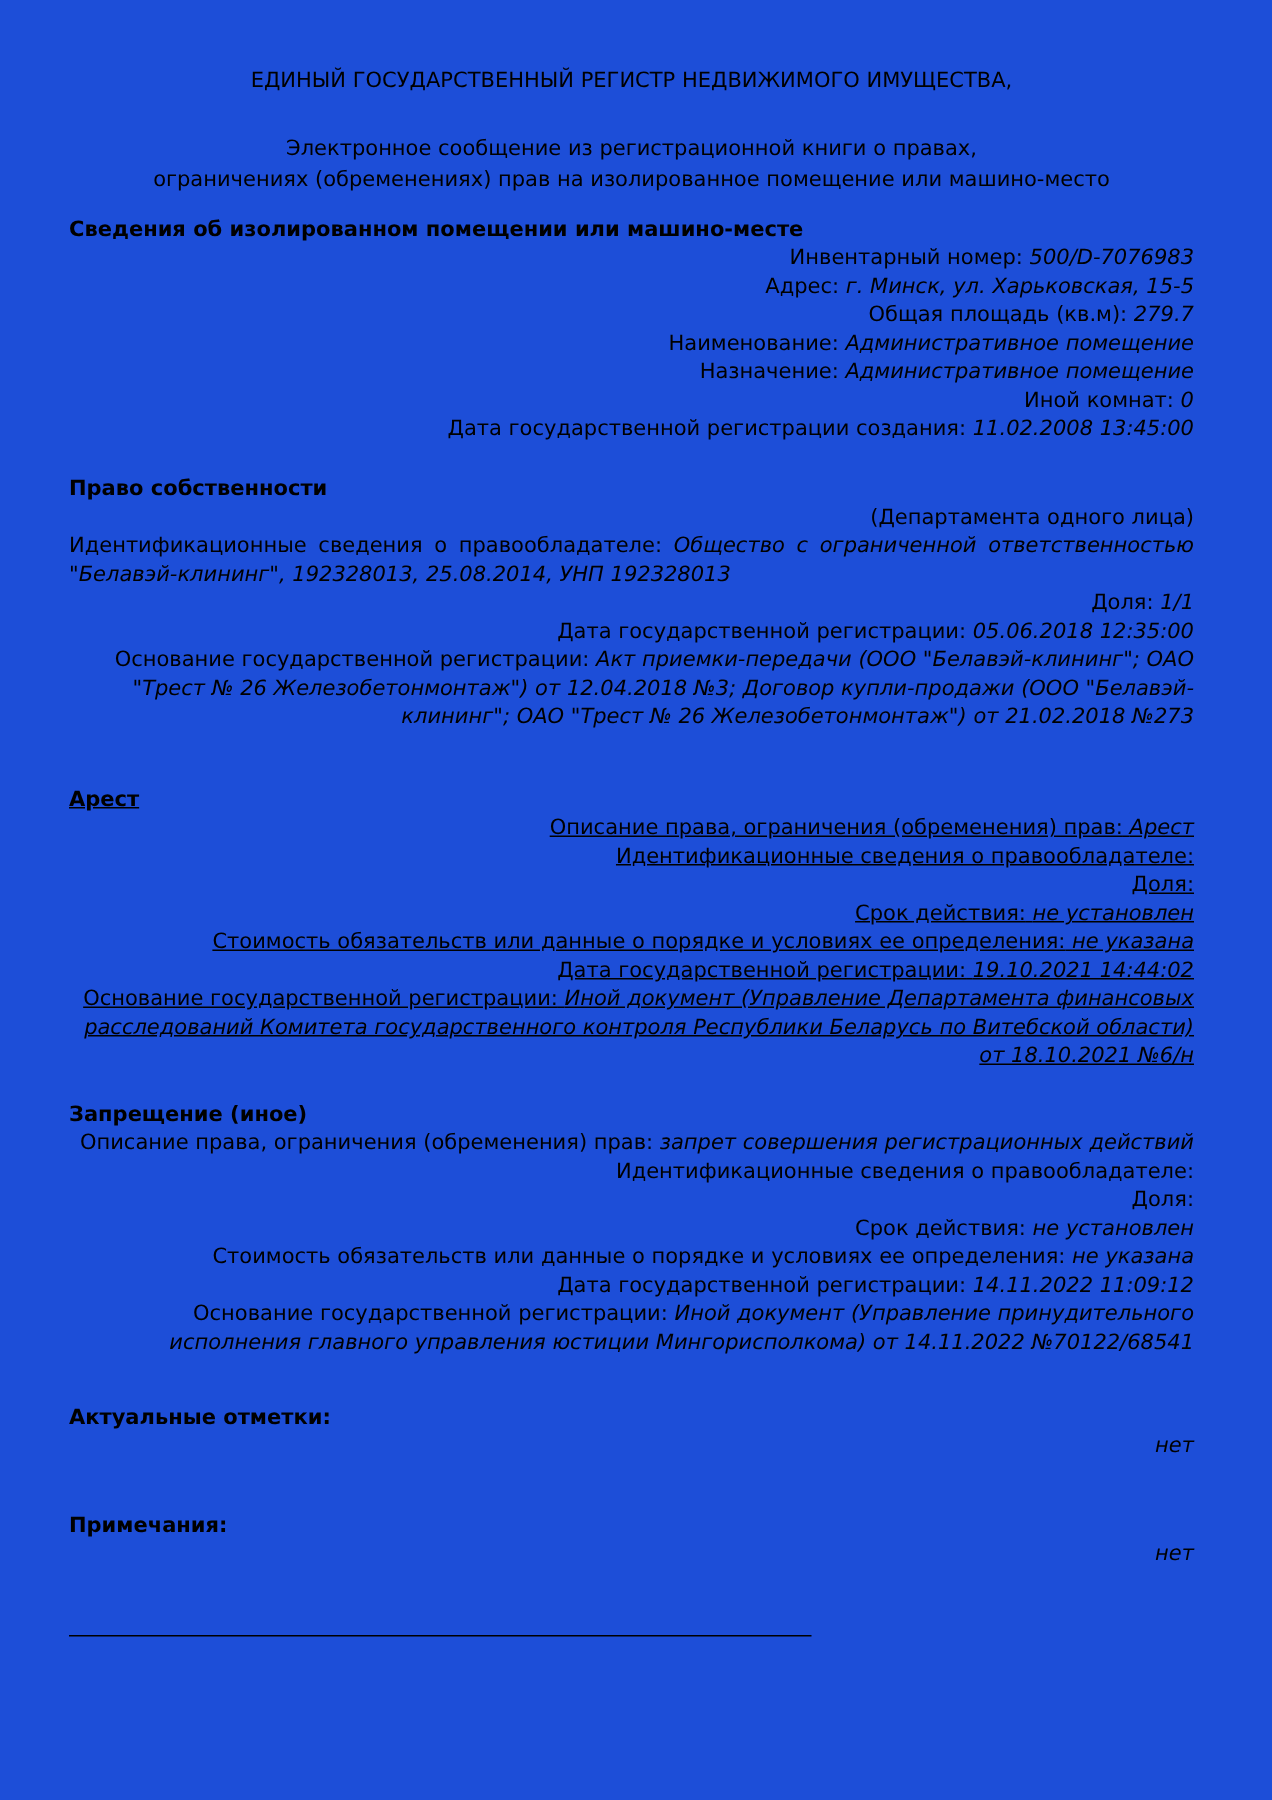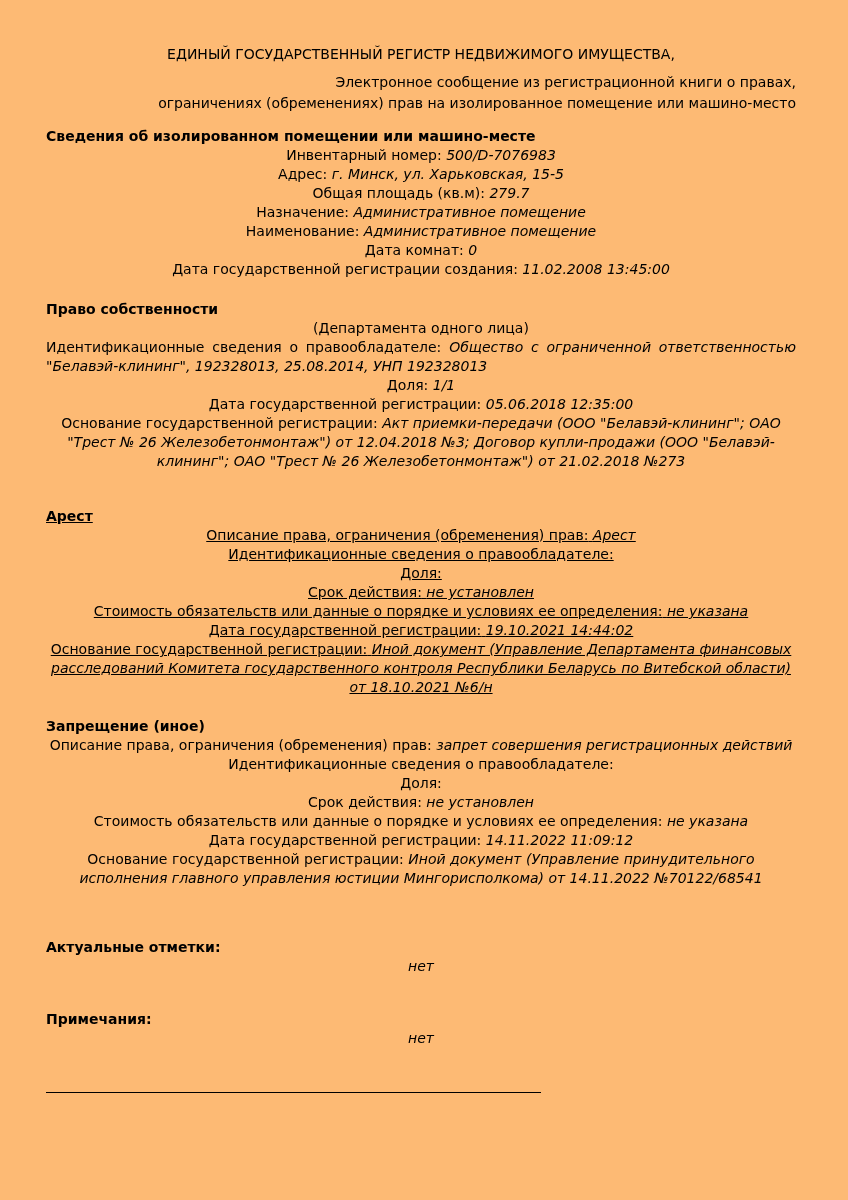--- a/index.html
+++ b/index.html
@@ -8,38 +8,38 @@
     font-family: "DejaVu Sans", sans-serif;
     font-size: 14px;
     line-height: 19px;
   }
   .page {
     position: relative;
     width: 848px;
     height: 1200px;
     box-sizing: border-box;
     padding: 44px 52px 0 46px;
-    background: #fdba74;
+    background: #1d4ed8;
     overflow: hidden;
   }
   .doc-title, .doc-subtitle {
     text-align: center;
     line-height: 21px;
   }
-  .doc-subtitle { margin-top: 7px; text-align: right; }
+  .doc-subtitle { margin-top: 24px; }
   .heading { font-weight: bold; }
   .heading.underlined { }
-  .row { text-align: center; }
+  .row { text-align: right; }
   .row.justify { text-align: justify; }
   .value { font-style: italic; }
   .sec-property-info    { margin-top: 13px; }
   .sec-ownership-right  { margin-top: 21px; }
   .sec-arrest           { margin-top: 36px; text-decoration: underline; }
   .sec-prohibition-other{ margin-top: 20px; }
-  .sec-actual-marks     { margin-top: 50px; }
+  .sec-actual-marks     { margin-top: 31px; }
   .sec-notes            { margin-top: 34px; }
   .signature-line {
     margin-top: 44px;
     width: 495px;
     height: 0;
     border-top: 1.5px solid #000000;
   }
 </style>
 </head>
 <body>
@@ -52,23 +52,23 @@
     <div>Электронное сообщение из регистрационной книги о правах,</div>
     <div>ограничениях (обременениях) прав на изолированное помещение или машино-место</div>
   </div>
 
   <div>
       <div class="section sec-property-info">
         <div class="heading underlined">Сведения об изолированном помещении или машино-месте</div>
         <div class="row"><span class="label">Инвентарный номер:</span> <span class="value">500/D-7076983</span></div>
         <div class="row"><span class="label">Адрес:</span> <span class="value">г. Минск, ул. Харьковская, 15-5</span></div>
         <div class="row"><span class="label">Общая площадь (кв.м):</span> <span class="value">279.7</span></div>
+        <div class="row"><span class="label">Наименование:</span> <span class="value">Административное помещение</span></div>
         <div class="row"><span class="label">Назначение:</span> <span class="value">Административное помещение</span></div>
-        <div class="row"><span class="label">Наименование:</span> <span class="value">Административное помещение</span></div>
-        <div class="row"><span class="label">Дата комнат:</span> <span class="value">0</span></div>
+        <div class="row"><span class="label">Иной комнат:</span> <span class="value">0</span></div>
         <div class="row"><span class="label">Дата государственной регистрации создания:</span> <span class="value">11.02.2008 13:45:00</span></div>
       </div>
       <div class="section sec-ownership-right">
         <div class="heading">Право собственности</div>
         <div class="row"><span class="label">(Департамента одного лица)</span></div>
         <div class="row justify"><span class="label">Идентификационные сведения о правообладателе:</span> <span class="value">Общество с ограниченной ответственностью "Белавэй-клининг", 192328013, 25.08.2014, УНП 192328013</span></div>
         <div class="row"><span class="label">Доля:</span> <span class="value">1/1</span></div>
         <div class="row"><span class="label">Дата государственной регистрации:</span> <span class="value">05.06.2018 12:35:00</span></div>
         <div class="row"><span class="label">Основание государственной регистрации:</span> <span class="value">Акт приемки-передачи (ООО "Белавэй-клининг"; ОАО "Трест № 26 Железобетонмонтаж") от 12.04.2018 №3; Договор купли-продажи (ООО "Белавэй-клининг"; ОАО "Трест № 26 Железобетонмонтаж") от 21.02.2018 №273</span></div>
       </div>

